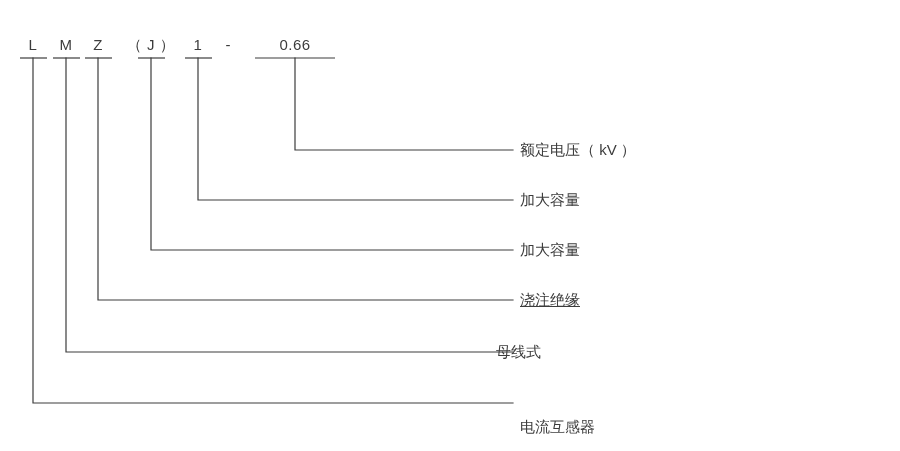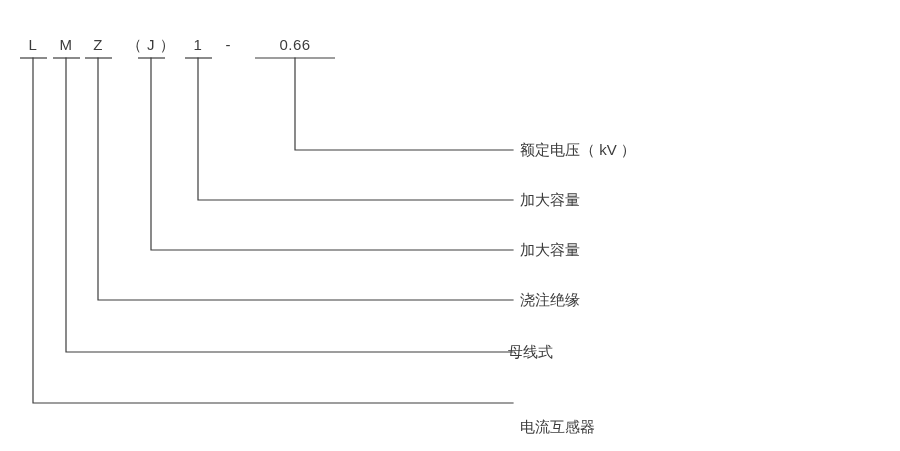--- a/index.html
+++ b/index.html
@@ -79,20 +79,20 @@
       <div class="code-token" style="left: 33px; top: 37px;">L</div>
       <div class="code-token" style="left: 66px; top: 37px;">M</div>
       <div class="code-token" style="left: 98px; top: 37px;">Z</div>
       <div class="code-token" style="left: 151px; top: 37px;">（ J ）</div>
       <div class="code-token" style="left: 198px; top: 37px;">1</div>
       <div class="code-token" style="left: 295px; top: 37px;">0.66</div>
       <div class="code-sep" style="left: 228px; top: 37px;">-</div>
     </div>
   <div id="label-column">
       <div class="leader-label" style="left: 520px; top: 395px; margin-top: 24px;">电流互感器</div>
-      <div class="leader-label" style="left: 508px; top: 344px;">母线式</div>
-      <div class="leader-label" style="left: 520px; top: 292px;">浇注绝缘</div>
+      <div class="leader-label" style="left: 496px; top: 344px;">母线式</div>
+      <div class="leader-label" style="left: 520px; top: 292px; text-decoration: underline;">浇注绝缘</div>
       <div class="leader-label" style="left: 520px; top: 242px; text-align: center;">加大容量</div>
       <div class="leader-label" style="left: 520px; top: 192px;">加大容量</div>
       <div class="leader-label" style="left: 520px; top: 142px;">额定电压（ kV ）</div>
     </div>
 
 </div>
 
 </body></html>

